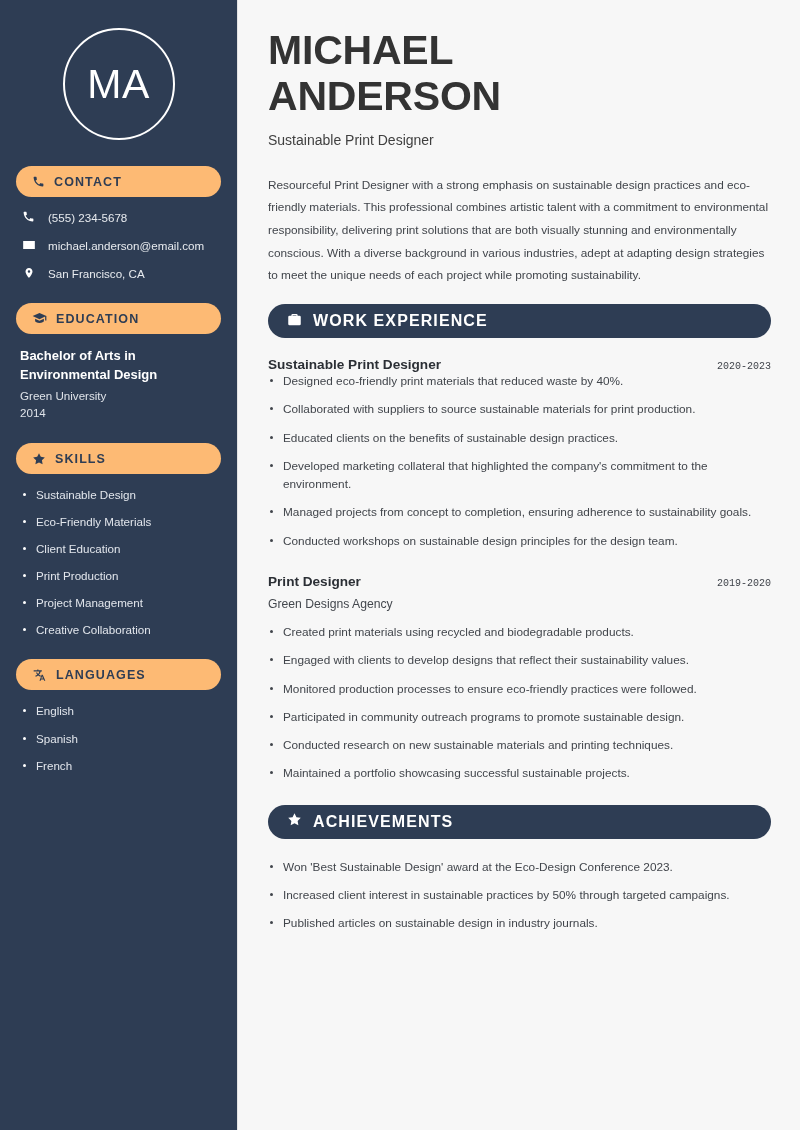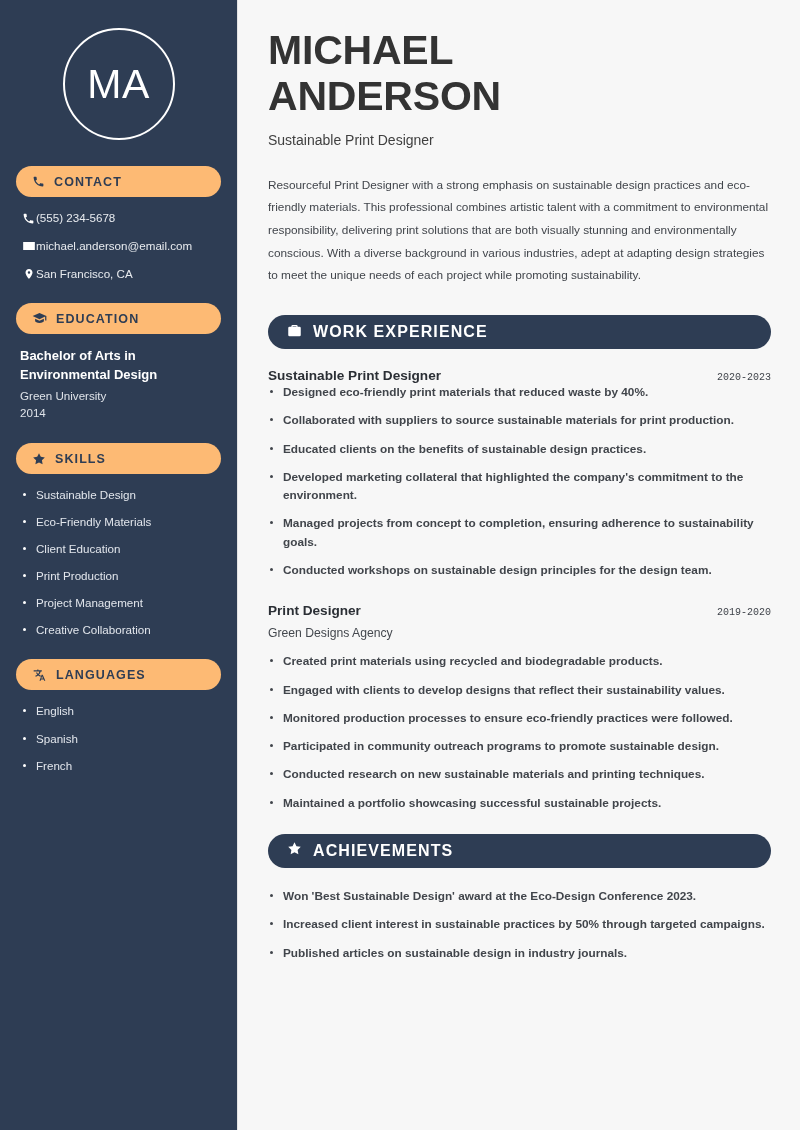--- a/index.html
+++ b/index.html
@@ -53,21 +53,22 @@
   .pill .ttl {
     color: #2e3d54;
     font-size: 12.5px;
     font-weight: bold;
     letter-spacing: 1.1px;
   }
   .pill svg { display: block; }
 
   .contact-list { margin: 0 0 22px 0; padding: 0 0 0 5px; }
   .contact-row {
-    display: flex; align-items: flex-end;
+    display: flex; align-items: flex-start;
+    gap: 12px;
     margin-bottom: 13px;
   }
   .contact-row .ci { width: 15px; display: flex; justify-content: center; flex: 0 0 15px; }
   .contact-row .ctext {
     color: #e8ebef;
     font-size: 11.6px;
     line-height: 1.3;
   }
 
   .edu-block { padding: 0 4px; margin-bottom: 24px; }
@@ -113,21 +114,21 @@
   .headline {
     color: #3f3f3f;
     font-size: 14px;
     margin-top: 12px;
     margin-bottom: 26px;
   }
   .summary {
     color: #41454b;
     font-size: 11.8px;
     line-height: 1.92;
-    margin-bottom: 28px;
+    margin-bottom: 17px;
   }
 
   .bar {
     background: #2e3d54;
     border-radius: 999px;
     height: 34px;
     display: flex; align-items: center;
     gap: 11px;
     padding: 0 19px;
     margin-bottom: 19px;
@@ -142,21 +143,21 @@
   .job { margin-bottom: 8px; }
   .job-head {
     display: flex; justify-content: space-between; align-items: baseline;
   }
   .job-title { color: #2b2f35; font-size: 13.6px; font-weight: bold; }
   .job-dates { color: #3f434a; font-size: 10px; font-family: Liberation Mono, monospace; }
   .job-company {
     color: #44484e; font-size: 12.2px;
     margin-top: 8px; margin-bottom: 12px;
   }
-  .bullets { list-style: none; font-weight: bold; }
+  .bullets { list-style: none; }
   .bullets li {
     color: #41454b;
     font-size: 11.8px;
     line-height: 1.55;
     margin-bottom: 10px;
     padding-left: 15px;
     position: relative;
   }
   .bullets li::before {
     content: "";

